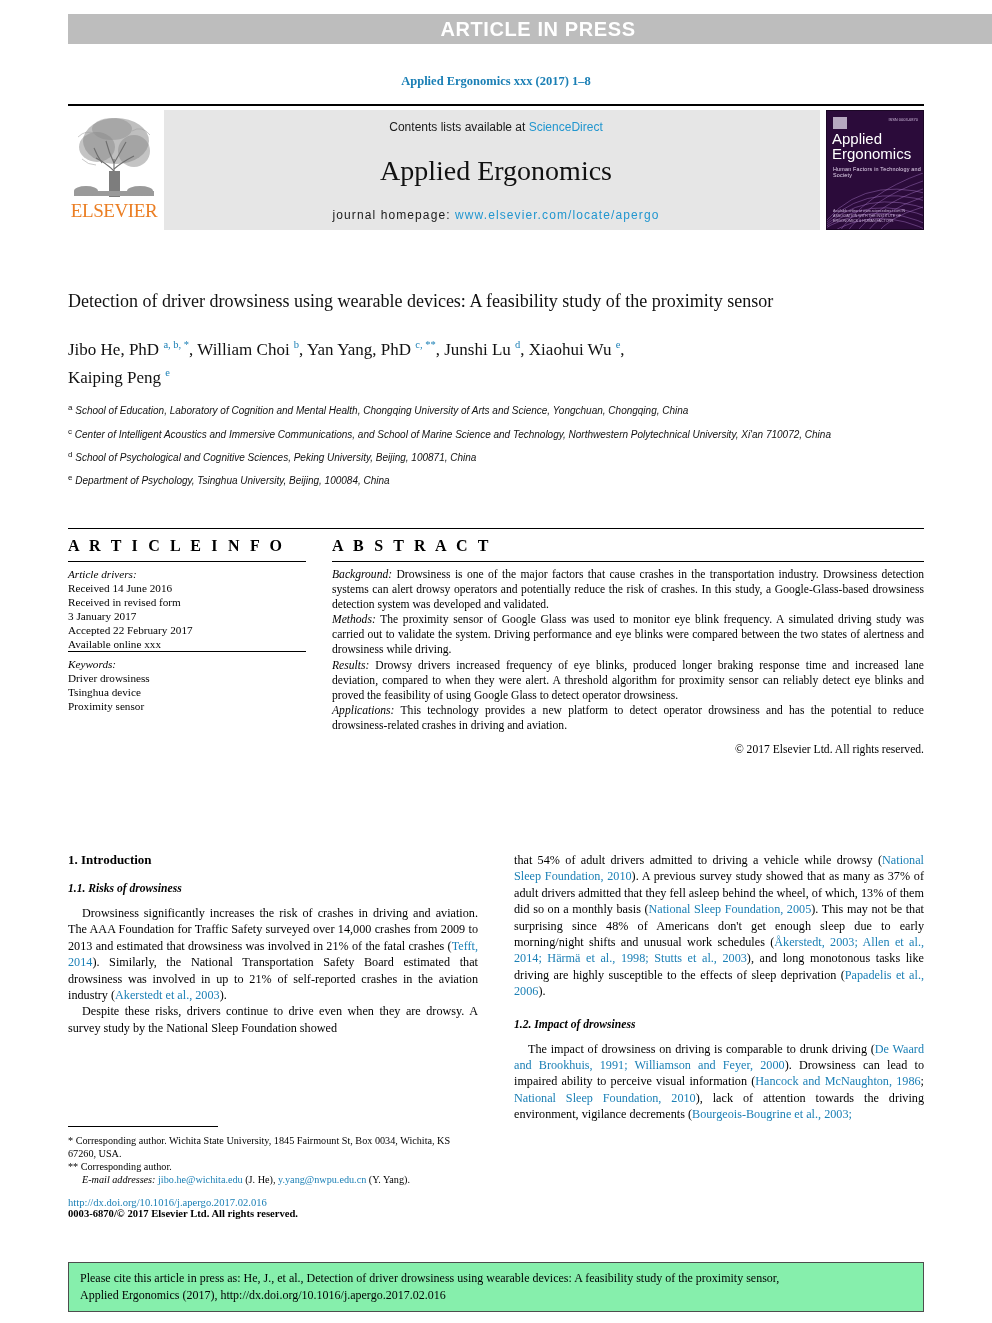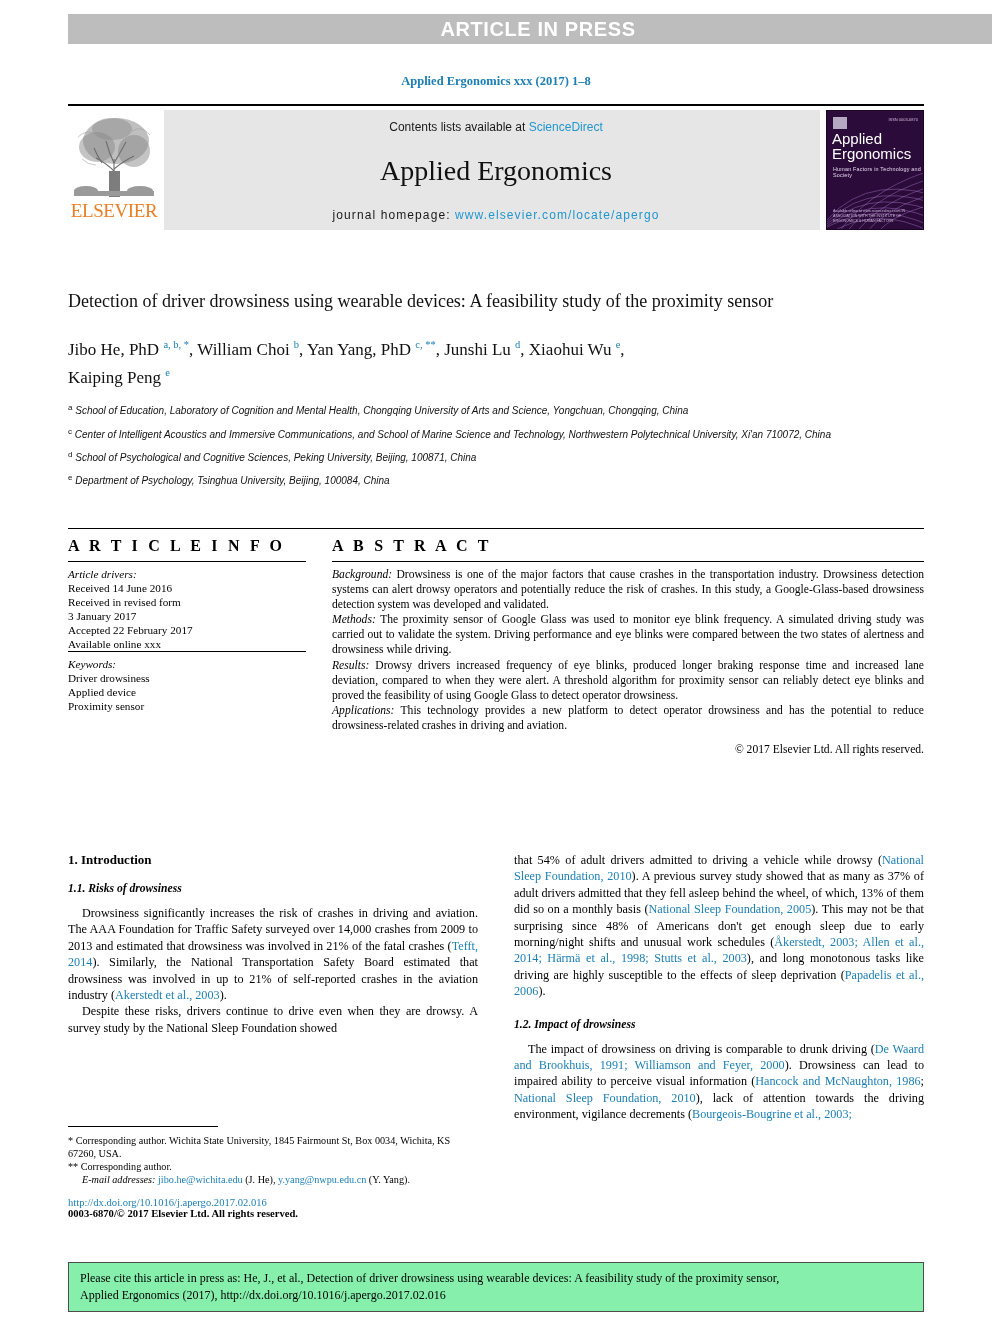--- a/index.html
+++ b/index.html
@@ -368,21 +368,21 @@
         <div>Received in revised form</div>
         <div>3 January 2017</div>
         <div>Accepted 22 February 2017</div>
         <div>Available online xxx</div>
       </div>
       <div class="kw-block">
         <div class="thin-rule"></div>
         <div class="info-body">
           <div class="lbl">Keywords:</div>
           <div>Driver drowsiness</div>
-          <div>Applied device</div>
+          <div>Tsinghua device</div>
           <div>Proximity sensor</div>
         </div>
       </div>
     </div>
 
     <div class="col-abs">
       <div class="sec-head">A B S T R A C T</div>
       <div class="thin-rule"></div>
       <div class="abs-body">
         <p><span class="lbl">Background:</span><span> Drowsiness is one of the major factors that cause crashes in the transportation industry. Drowsiness detection systems can alert drowsy operators and potentially reduce the risk of crashes. In this study, a Google-Glass-based drowsiness detection system was developed and validated.</span></p>

